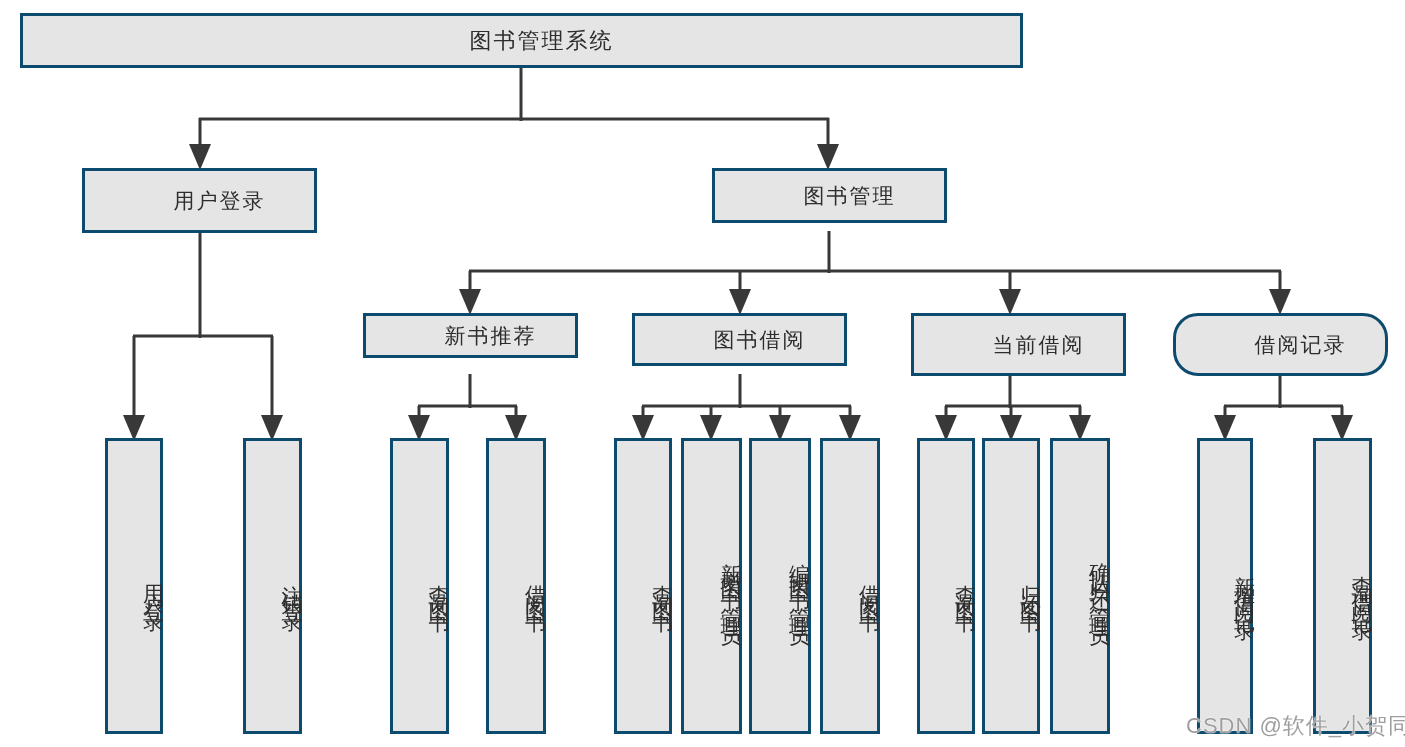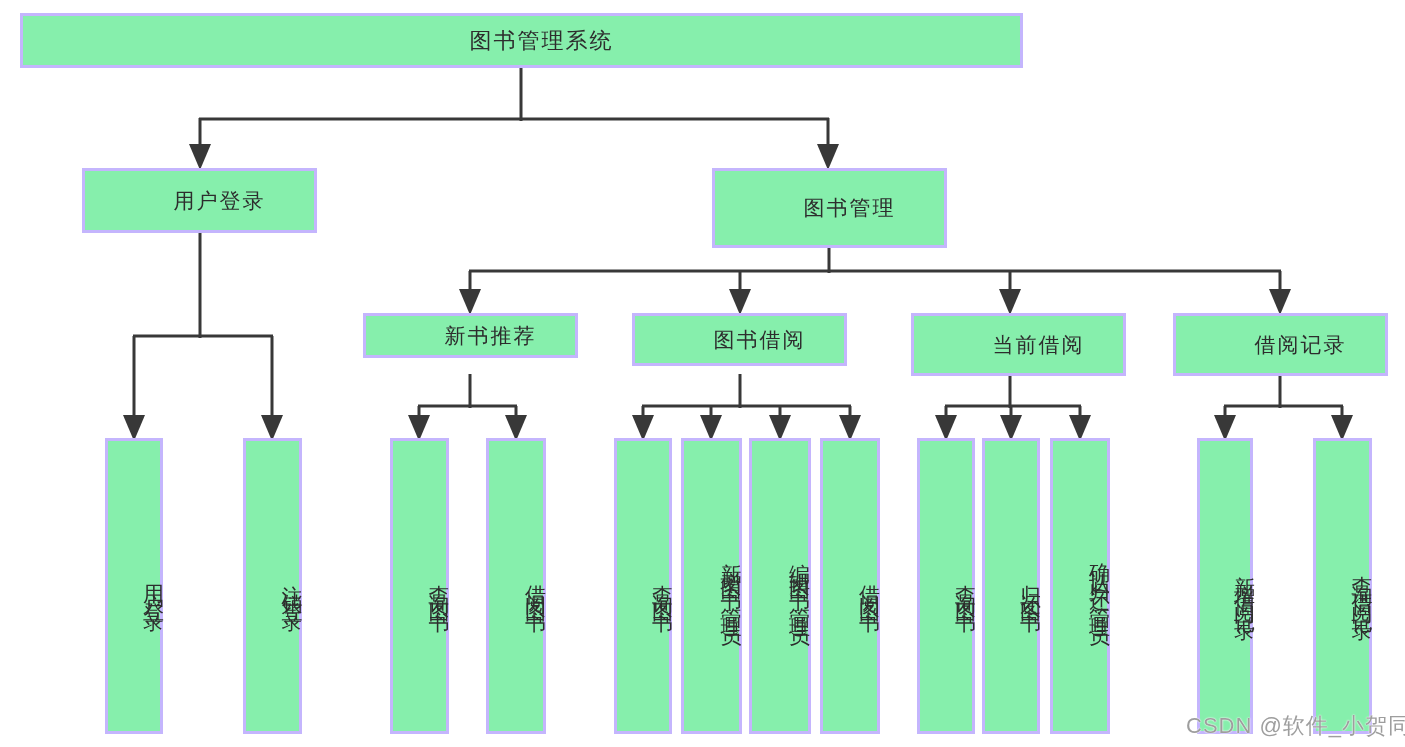--- a/index.html
+++ b/index.html
@@ -7,22 +7,22 @@
     position:relative;
     width:1405px;height:747px;
     background:#ffffff;
     overflow:hidden;
     font-family:"Liberation Sans","DejaVu Sans",sans-serif;
     color:#2d2d2d;
   }
   .box{
     position:absolute;
     box-sizing:border-box;
-    border:3px solid #c4b5fd;
-    background:#86efac;
+    border:3px solid #0c4a6e;
+    background:#e5e5e5;
     display:flex;
     align-items:center;
     justify-content:center;
     padding-left:40px;
   }
   .hbox{
     font-size:21px;
     letter-spacing:2px;
     white-space:nowrap;
   }
@@ -99,26 +99,26 @@
     <polygon points="1069,415 1091,415 1080,441"></polygon>
 
     <path d="M1280 374 V408 M1224 406 H1343 M1225 406 V418 M1342 406 V418"></path>
     <polygon points="1214,415 1236,415 1225,441"></polygon>
     <polygon points="1331,415 1353,415 1342,441"></polygon>
   </svg>
 
   <div class="box hbox root" style="left:20px;top:13px;width:1003px;height:55px;">图书管理系统</div>
 
   <div class="box hbox" style="left:82px;top:168px;width:235px;height:65px;">用户登录</div>
-  <div class="box hbox" style="left:712px;top:168px;width:235px;height:80px;">图书管理</div>
+  <div class="box hbox" style="left:712px;top:168px;width:235px;height:55px;">图书管理</div>
 
   <div class="box hbox" style="left:363px;top:313px;width:215px;height:45px;">新书推荐</div>
   <div class="box hbox" style="left:632px;top:313px;width:215px;height:53px;">图书借阅</div>
   <div class="box hbox" style="left:903px;top:313px;width:215px;height:63px;margin-left:8px;">当前借阅</div>
-  <div class="box hbox" style="left:1173px;top:313px;width:215px;height:63px;">借阅记录</div>
+  <div class="box hbox" style="left:1173px;top:313px;width:215px;height:63px;border-radius:25px;">借阅记录</div>
 
   <div class="box vbox" style="left:105px;width:58px;">
     <span class="vtext">用户登录</span>
   </div>
   <div class="box vbox" style="left:243px;width:59px;">
     <span class="vtext">注销登录</span>
   </div>
 
   <div class="box vbox" style="left:390px;width:59px;">
     <span class="vtext">查询图书</span>

